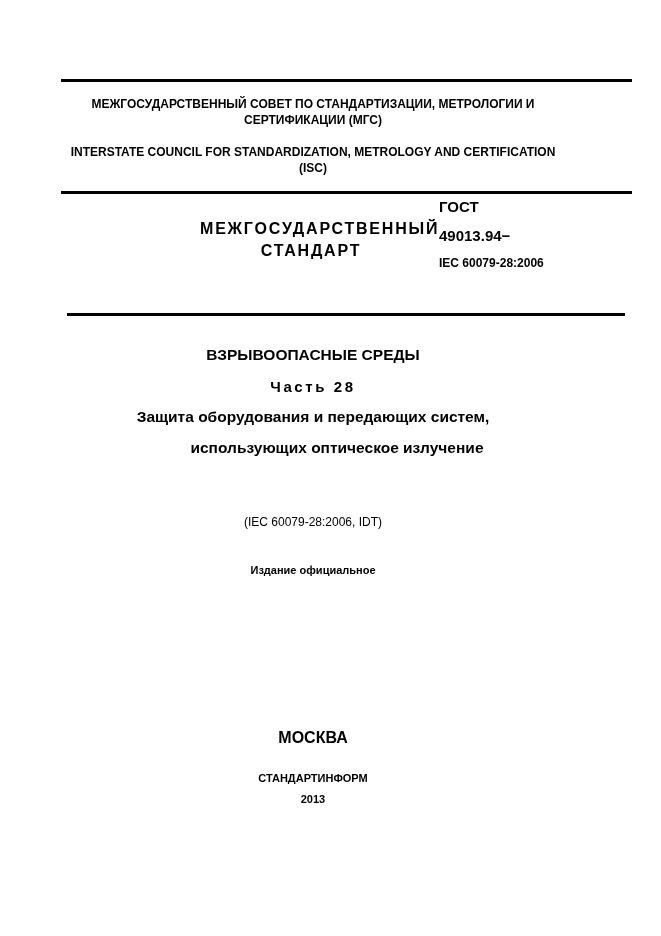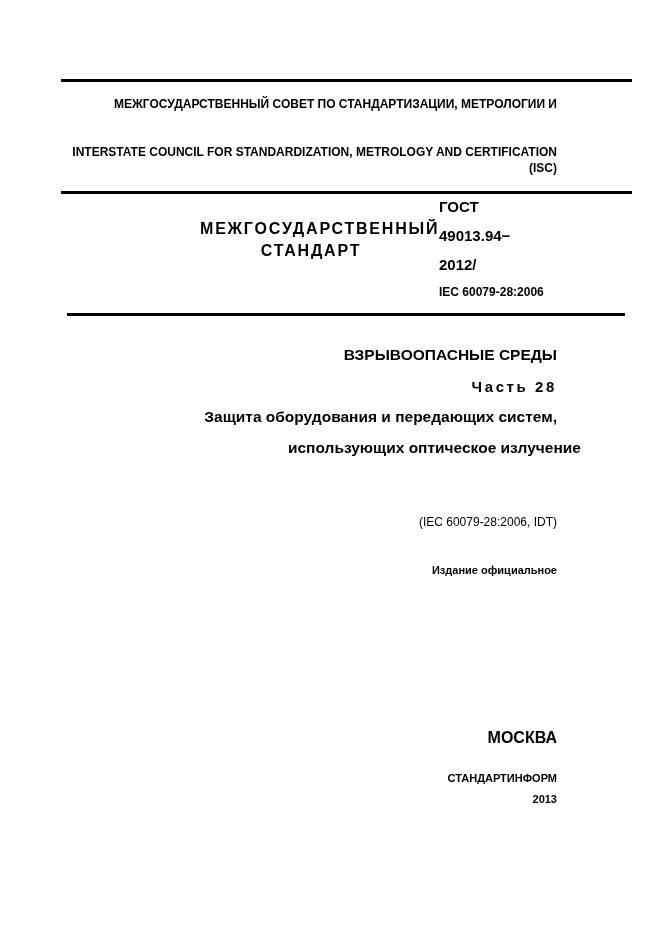--- a/index.html
+++ b/index.html
@@ -18,22 +18,22 @@
     .rule {
       position: absolute;
       background: #000000;
     }
     .rule-top    { left: 61px; top: 79px;  width: 571px; height: 3px; }
     .rule-mid    { left: 61px; top: 191px; width: 571px; height: 3px; }
     .rule-bottom { left: 67px; top: 313px; width: 558px; height: 3px; }
     .center-block {
       position: absolute;
       left: 0;
-      width: 557px;
-      text-align: right;
+      width: 626px;
+      text-align: center;
       font-weight: bold;
     }
 
     
     .council-ru {
       top: 96px;
       font-size: 12px;
       line-height: 16px;
     }
     .council-en {
@@ -128,38 +128,38 @@
       line-height: 14px;
     }
   </style>
 </head>
 <body>
 
 <div class="rule rule-top"></div>
 
 <div class="center-block council-ru">
   <div>МЕЖГОСУДАРСТВЕННЫЙ СОВЕТ ПО СТАНДАРТИЗАЦИИ, МЕТРОЛОГИИ И</div>
+  <div>СЕРТИФИКАЦИИ (МГС)</div>
 </div>
 
 <div class="center-block council-en">
   <div>INTERSTATE COUNCIL FOR STANDARDIZATION, METROLOGY AND CERTIFICATION</div>
   <div>(ISC)</div>
 </div>
 
 <div class="rule rule-mid"></div>
 
 <div class="std-type">
   <div>МЕЖГОСУДАРСТВЕННЫЙ</div>
   <div>СТАНДАРТ</div>
 </div>
 
 <div class="designation">
   <span class="d-line">ГОСТ</span>
   <span class="d-line">49013.94−</span>
-  <span class="d-line">2012/</span>
   <span class="d-iec">IEC 60079-28:2006</span>
 </div>
 
 <div class="rule rule-bottom"></div>
 
 <div class="center-block title-main">ВЗРЫВООПАСНЫЕ СРЕДЫ</div>
 <div class="center-block title-part">Часть 28</div>
 <div class="center-block title-sub1">Защита оборудования и передающих систем,</div>
 <div class="center-block title-sub2">использующих оптическое излучение</div>
 

